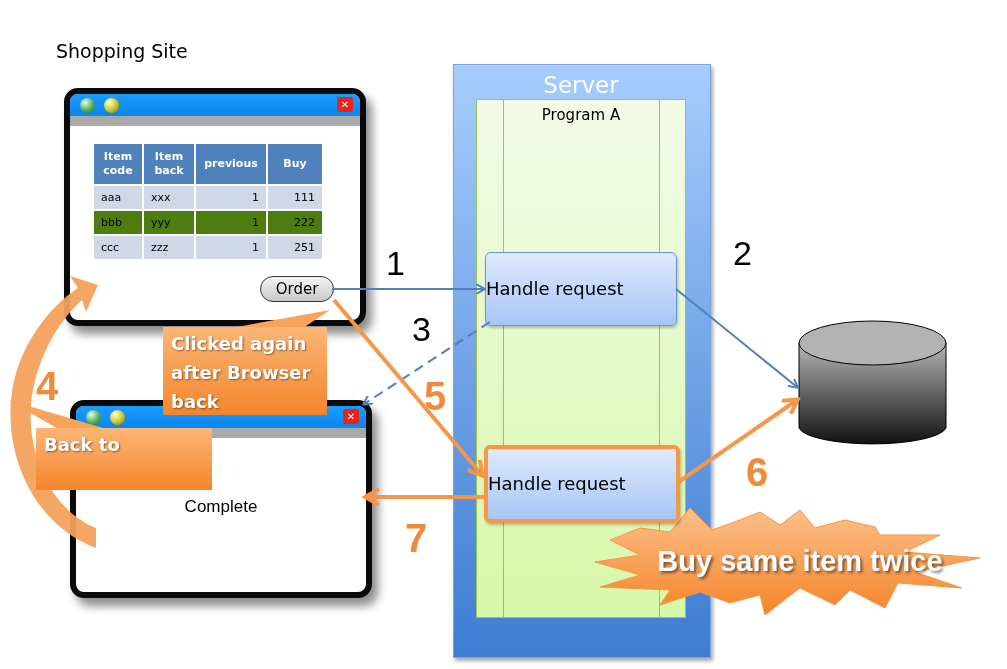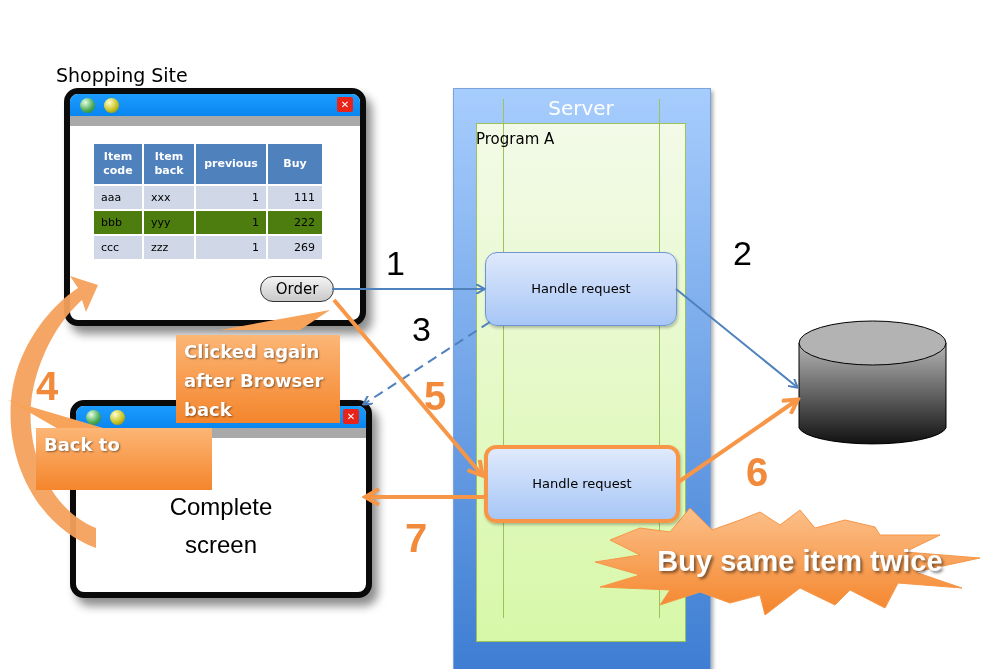--- a/index.html
+++ b/index.html
@@ -1,17 +1,17 @@
 <!DOCTYPE html>
 <html><head>
 <meta charset="utf-8">
 <style>
   html, body { margin:0; padding:0; background:#ffffff; }
   body { width:1007px; height:669px; position:relative; overflow:hidden; font-family:"DejaVu Sans", sans-serif; }
-  .abs { position:absolute;margin-top:24px; }
+  .abs { position:absolute; }
   #site-title { left:56px; top:40px; font-size:19px; color:#000; }
 
   
   .win { position:absolute; background:#fff; border:6px solid #0a0a0a; border-radius:14px; box-shadow:6px 8px 10px rgba(0,0,0,0.45); overflow:hidden; }
   .win .titlebar { height:22px; background:linear-gradient(#1b9cff,#0a86ee); position:relative; }
   .win .toolbar { height:10px; background:#a9a9a9; }
   .win .dot { position:absolute; top:4px; width:15px; height:15px; border-radius:50%; }
   .win .dot.green { left:10px; background:radial-gradient(circle at 35% 30%, #e6ffe6, #4fae5a 55%, #1f6f2a); }
   .win .dot.yellow { left:34px; background:radial-gradient(circle at 35% 30%, #ffffd0, #c9c421 55%, #7a7410); }
   .win .close { position:absolute; right:7px; top:3px; width:16px; height:15px; background:#e8241a; border-radius:2px; color:#fff; font-size:10px; line-height:15px; text-align:center; font-family:"DejaVu Sans", sans-serif; }
@@ -22,39 +22,39 @@
   table.items { position:absolute; left:22px; top:48px; border-collapse:separate; border-spacing:2px; font-family:"DejaVu Sans", sans-serif; font-size:11px; }
   table.items th { background:#4f81bd; color:#fff; font-weight:bold; font-size:11px; text-align:center; height:40px; padding:0 4px; line-height:14px; }
   table.items td { height:23px; padding:0 7px; color:#000; }
   table.items tr.r0 td, table.items tr.r2 td { background:#d0d8e8; }
   table.items tr.r1 td { background:#4d7c0f; }
   table.items td.num { text-align:right; }
   .c0 { width:40px;margin-top:40px; } .c1 { width:42px; } .c2 { width:62px; } .c3 { width:46px; }
 
   #order-btn { position:absolute; left:190px; top:182px; width:72px; height:24px; border:1px solid #333; border-radius:13px; background:linear-gradient(#f4f4f4,#c9c9c9); font-size:15px; text-align:center; line-height:24px; color:#000; cursor:pointer; }
 
-  #complete-text { position:absolute; left:0; right:0; top:82px; text-align:center; font-size:24px; line-height:38px; color:#000; font-family:"Liberation Sans", sans-serif; }
+  #complete-text { position:absolute; left:0; right:0; top:82px; text-align:center; font-size:17px; line-height:38px; color:#000; font-family:"Liberation Sans", sans-serif; }
 
   
   #server { left:453px; top:64px; width:256px; height:592px; background:linear-gradient(#a7cdfd, #3c7cd2); border:1px solid #7ba3de; box-shadow:2px 3px 4px rgba(0,0,0,0.35); }
-  #server-label { left:453px; top:72px; width:256px; text-align:center; font-size:20px; color:#fff; }
+  #server-label { left:453px; top:72px; width:256px; text-align:center; font-size:23px; color:#fff; }
   #program { left:476px; top:99px; width:208px; height:517px; background:linear-gradient(#f3fae8, #d7f8a8); border:1px solid #9cc35a; }
   .lane-line { position:absolute; top:99px; height:519px; width:1px; background:#9cc35a; }
-  #program-label { left:476px; top:106px; width:210px; text-align:left; font-size:15px; color:#000; }
+  #program-label { left:476px; top:106px; width:210px; text-align:center; font-size:15px; color:#000; }
 
-  .handle { position:absolute; left:485px; width:190px; height:72px; border-radius:12px; background:linear-gradient(#dfe9fc,#a7c6f6); border:1px solid #6e95d3; text-align:center; font-size:13px; color:#000; box-shadow:1px 2px 3px rgba(0,0,0,0.25); }
+  .handle { position:absolute; left:485px; width:190px; height:72px; border-radius:6px; background:linear-gradient(#dfe9fc,#a7c6f6); border:1px solid #6e95d3; font-size:18px; color:#000; box-shadow:1px 2px 3px rgba(0,0,0,0.25); }
   #handle-1 { top:252px; line-height:72px; }
   #handle-2 { top:445px; height:70px; line-height:70px; border:4px solid #f79646; left:484px; width:188px; }
 
   .step { position:absolute; font-size:34px; }
   .step.black { color:#000; font-family:"Liberation Sans", sans-serif; }
   .step.orange { color:#f28a3b; font-weight:bold; font-family:"Liberation Sans", sans-serif; }
 
   .callout { position:absolute; background:linear-gradient(#fcb676,#f4852c); color:#fff; font-weight:bold; font-size:18px; line-height:29px; padding:2px 8px; text-shadow:1px 1px 2px rgba(0,0,0,0.45); font-family:"DejaVu Sans", sans-serif; }
-  #callout-clicked { left:176px; top:327px; width:148px; height:84px;margin-top:8px; }
+  #callout-clicked { left:163px; top:327px; width:148px; height:84px; }
   #callout-back { left:36px; top:428px; width:160px; height:58px; }
 
   #burst-text { position:absolute; left:600px; top:545px; width:400px; text-align:center; font-size:29px; font-weight:bold; color:#fff; text-shadow:2px 2px 3px rgba(0,0,0,0.5); font-family:Liberation Sans, sans-serif; }
 
   svg.overlay { position:absolute; left:0; top:0; }
 </style>
 </head>
 <body>
 
 <div class="abs" id="server"></div>
@@ -112,37 +112,36 @@
     <tr class="r1">
       <td>bbb</td>
       <td>yyy</td>
       <td class="num">1</td>
       <td class="num">222</td>
     </tr>
     <tr class="r2">
       <td>ccc</td>
       <td>zzz</td>
       <td class="num">1</td>
-      <td class="num">269</td>
+      <td class="num">251</td>
     </tr>
   </tbody>
     </table>
   <div id="order-btn">Order</div>
 </div>
 
 <div class="win" id="win-bottom">
   <div class="titlebar">
     <span class="dot green"></span>
     <span class="dot yellow"></span>
     <span class="close">✕</span>
   </div>
   <div class="toolbar"></div>
   <div id="complete-text">
     <div>Complete</div>
-    <div>screen</div>
   </div>
 </div>
 
 <svg class="overlay" width="1007" height="669">
   <defs>
     <marker id="arrBlue" markerWidth="10" markerHeight="10" refX="8" refY="5" orient="auto" markerUnits="userSpaceOnUse">
       <path d="M0,0 L9,5 L0,10" fill="none" stroke="#4f81bd" stroke-width="2"></path>
     </marker>
     <marker id="arrOrange" markerWidth="18" markerHeight="18" refX="14" refY="9" orient="auto" markerUnits="userSpaceOnUse">
       <path d="M1,1 L15,9 L1,17" fill="none" stroke="#f79646" stroke-width="4"></path>

